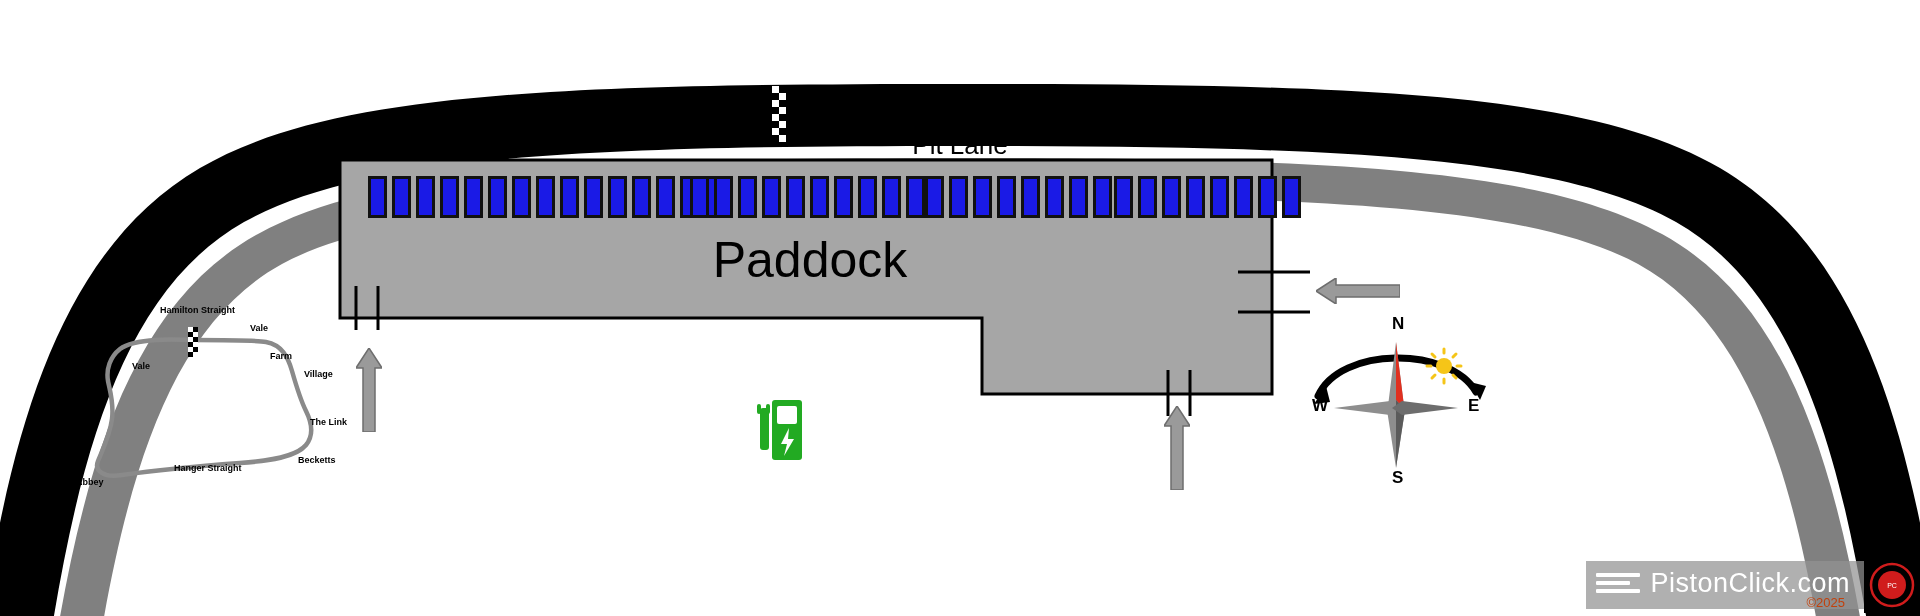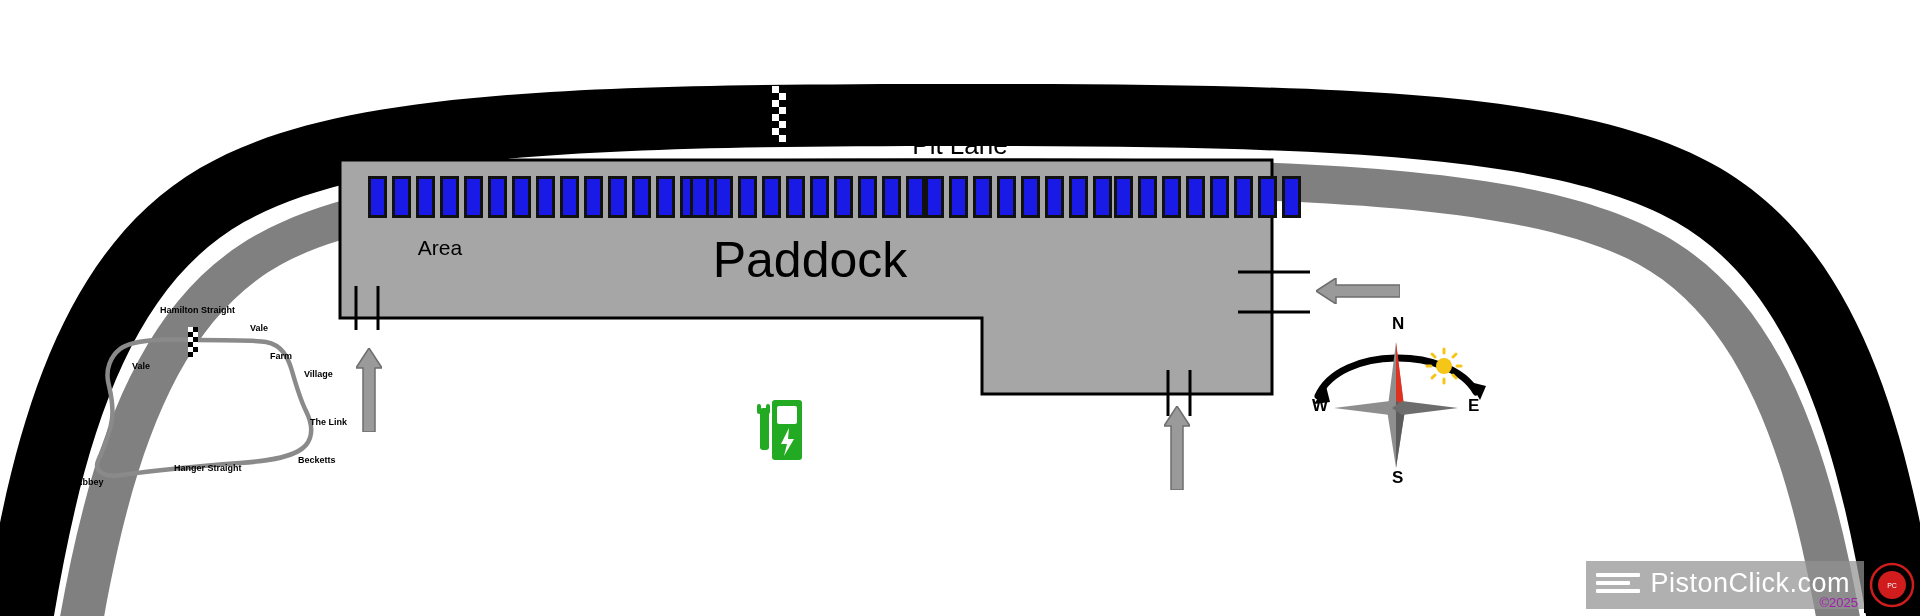--- a/index.html
+++ b/index.html
@@ -47,21 +47,21 @@
   #watermark{right:0px;bottom:2px;height:58px;display:flex;align-items:center;}
   #wm-bar{display:flex;align-items:center;background:rgba(145,145,145,0.72);
           height:44px;padding:0 14px 4px 10px;}
   #wm-text{color:#ffffff;font-size:27px;letter-spacing:0.5px;
            font-family:"Liberation Sans", sans-serif;}
   #wm-lines{display:flex;flex-direction:column;justify-content:center;
             gap:4px;margin-right:10px;}
   #wm-lines i{display:block;height:4px;background:#fff;border-radius:1px;}
   #wm-badge{width:56px;height:56px;background:#000;display:flex;
             align-items:center;justify-content:center;}
-  #wm-copy{position:absolute;right:62px;bottom:4px;color:#a21caf;font-size:13px;text-align:right;}
+  #wm-copy{position:absolute;right:75px;bottom:4px;color:#c2410c;font-size:13px;text-align:right;}
 </style>
 </head>
 <body>
 
 <div class="stage">
 
   <svg id="track-layer" class="abs" viewBox="0 0 1920 616" preserveAspectRatio="none">
 
     <path d="M -20 640
              C 10 430, 60 250, 200 168
@@ -167,21 +167,20 @@
         <div class="bay" style="left: 48px; top: 0px; width: 19px; height: 42px;"></div>
         <div class="bay" style="left: 72px; top: 0px; width: 19px; height: 42px;"></div>
         <div class="bay" style="left: 96px; top: 0px; width: 19px; height: 42px;"></div>
         <div class="bay" style="left: 120px; top: 0px; width: 19px; height: 42px;"></div>
         <div class="bay" style="left: 144px; top: 0px; width: 19px; height: 42px;"></div>
         <div class="bay" style="left: 168px; top: 0px; width: 19px; height: 42px;"></div>
       </div>
     </div>
 
   <div id="label-assembly" class="pad-label">
-    <div>Area</div>
   </div>
 
   <div id="label-paddock" class="pad-label">Paddock</div>
 
 
   <svg class="arrow abs" style="left:356px;top:348px;width:26px;height:84px;" viewBox="0 0 26 84">
     <polygon points="13,0 26,20 19,20 19,84 7,84 7,20 0,20" fill="#9a9a9a" stroke="#6e6e6e" stroke-width="1.5"></polygon>
   </svg>
 
   <svg class="arrow abs" style="left:1164px;top:406px;width:26px;height:84px;" viewBox="0 0 26 84">

